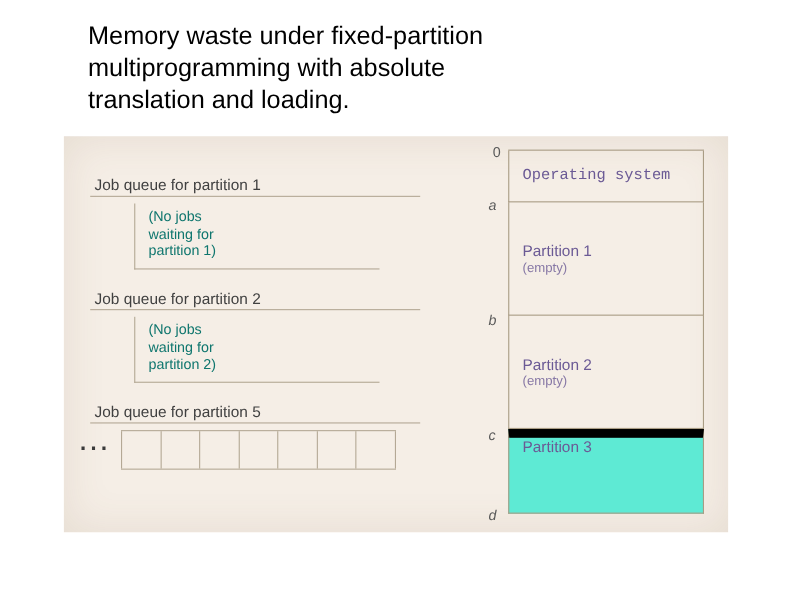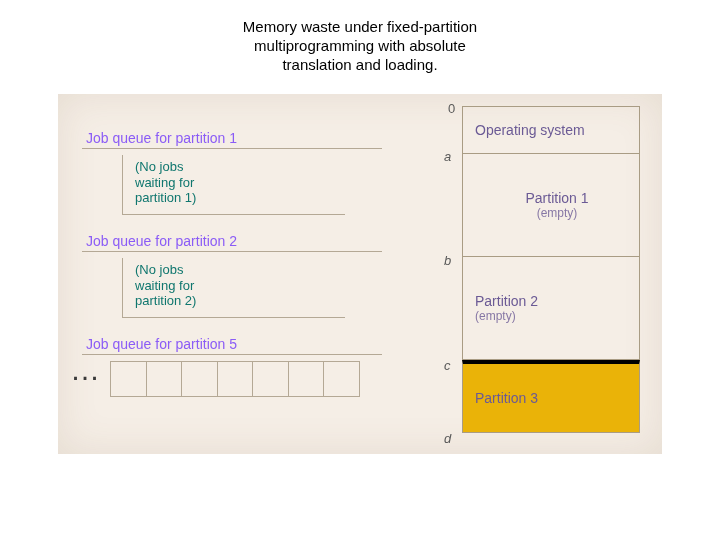--- a/index.html
+++ b/index.html
@@ -4,43 +4,43 @@
 <style>
   body {
     margin: 0;
     width: 720px;
     height: 540px;
     background: #fff;
     font-family: Arial, Helvetica, sans-serif;
     overflow: hidden;
   }
   .title {
-    text-align: center;
-    font-size: 15px;
+    text-align: left;
+    font-size: 23px;
     line-height: 1.25;
     padding: 18px 80px 10px 80px;
     color: #000;
   }
   .figure {
     position: relative;
     margin: 10px 58px 0 58px;
     height: 360px;
     background: #f5eee6;  
     box-shadow: inset 0 0 40px rgba(120,90,60,0.12);
   }
   
   .queues {
     position: absolute;
     left: 24px;
     top: 36px;
     width: 300px;
   }
   .queue-group { margin-bottom: 18px; }
   .queue-label {
-    color: #8b5cf6;  
+    color: #404040;  
     font-size: 14px;
     border-bottom: 1px solid #b4a895;
     padding: 0 0 2px 4px;
   }
   .no-jobs {
     color: #0f766e;
     font-size: 13px;
     line-height: 1.2;
     border-left: 1px solid #b4a895;
     border-bottom: 1px solid #b4a895;
@@ -84,24 +84,24 @@
     border-left: 1px solid #a99c84;
     border-right: 1px solid #a99c84;
     border-bottom: 1px solid #a99c84;
     color: #6b5a95;
     font-size: 14px;
     display: flex;
     flex-direction: column;
     justify-content: center;
     padding-left: 12px;
   }
-  .seg.os     { height: 46px; }
-  .seg.p1     { height: 102px; align-items: center; }
+  .seg.os     { height: 46px; font-family: Liberation Mono, monospace; }
+  .seg.p1     { height: 102px; }
   .seg.p2     { height: 102px; }
-  .seg.p3     { height: 68px; background: #eab308; border-top: 4px solid #000000; }
+  .seg.p3     { height: 68px; background: #5eead4; border-top: 8px solid #000000; justify-content: space-between; }
   .seg small  { display:block; font-size:12px; opacity:.8; }
 
   .addr {
     position: absolute;
     left: -18px;
     font-size: 13px;
     color: #5a5a5a;
     font-style: italic;
   }
   .addr0 { top: -6px; left: -14px; font-style: normal; }

